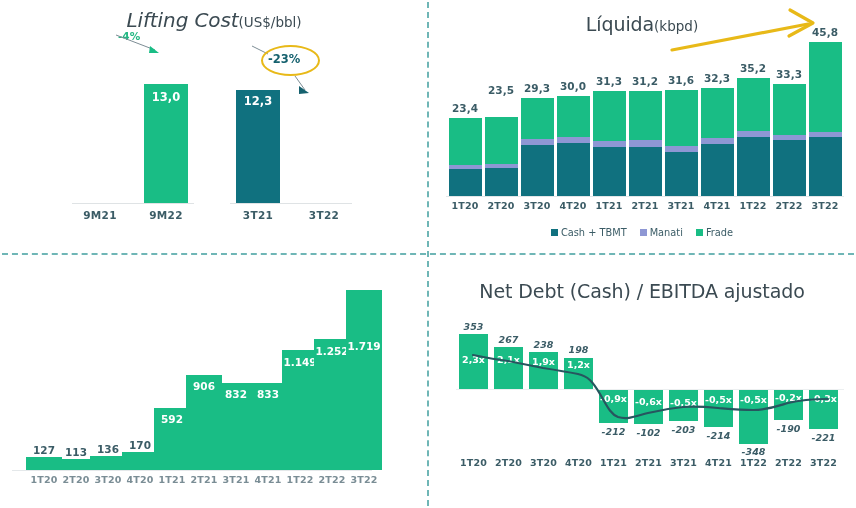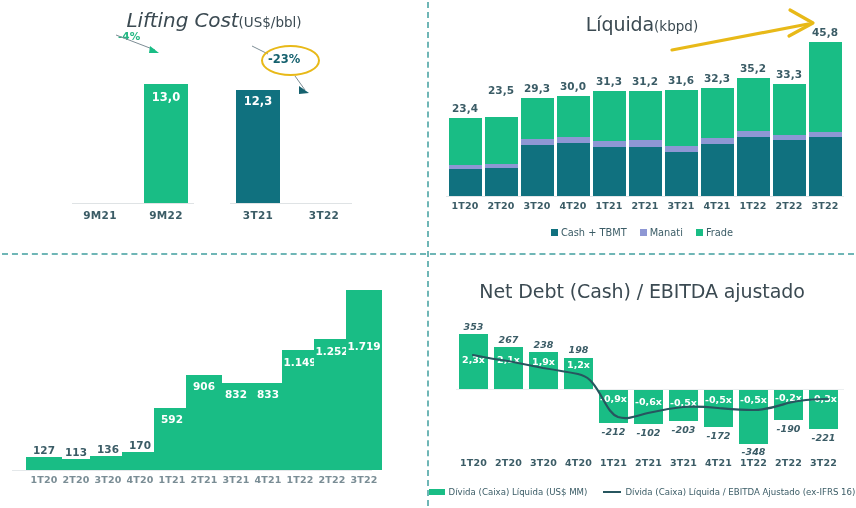--- a/index.html
+++ b/index.html
@@ -377,21 +377,21 @@
       <div class="nd-bar" style="left:206px; top:136px; width:29px; height:34px;"></div>
       <div class="nd-inval" style="left:202px; top:142px; width:37px;">-0,6x</div>
       <div class="nd-outval" style="left:200px; top:173px; width:41px;">-102</div>
 
       <div class="nd-bar" style="left:241px; top:136px; width:29px; height:31px;"></div>
       <div class="nd-inval" style="left:237px; top:143px; width:37px;">-0,5x</div>
       <div class="nd-outval" style="left:235px; top:170px; width:41px;">-203</div>
 
       <div class="nd-bar" style="left:276px; top:136px; width:29px; height:37px;"></div>
       <div class="nd-inval" style="left:272px; top:140px; width:37px;">-0,5x</div>
-      <div class="nd-outval" style="left:270px; top:176px; width:41px;">-172</div>
+      <div class="nd-outval" style="left:270px; top:176px; width:41px;">-214</div>
 
       <div class="nd-bar" style="left:311px; top:136px; width:29px; height:54px;"></div>
       <div class="nd-inval" style="left:307px; top:140px; width:37px;">-0,5x</div>
       <div class="nd-outval" style="left:305px; top:192px; width:41px;">-348</div>
 
       <div class="nd-bar" style="left:346px; top:136px; width:29px; height:30px;"></div>
       <div class="nd-inval" style="left:342px; top:138px; width:37px;">-0,2x</div>
       <div class="nd-outval" style="left:340px; top:169px; width:41px;">-190</div>
 
       <div class="nd-bar" style="left:381px; top:136px; width:29px; height:39px;"></div>
@@ -418,25 +418,15 @@
       <div class="nd-cat" style="left:131px; top:203px; width:39px;">4T20</div>
       <div class="nd-cat" style="left:166px; top:203px; width:39px;">1T21</div>
       <div class="nd-cat" style="left:201px; top:203px; width:39px;">2T21</div>
       <div class="nd-cat" style="left:236px; top:203px; width:39px;">3T21</div>
       <div class="nd-cat" style="left:271px; top:203px; width:39px;">4T21</div>
       <div class="nd-cat" style="left:306px; top:203px; width:39px;">1T22</div>
       <div class="nd-cat" style="left:341px; top:203px; width:39px;">2T22</div>
       <div class="nd-cat" style="left:376px; top:203px; width:39px;">3T22</div>
     </div>
 
-    <div class="nd-legend">
-      <span class="lg">
-        <span class="sw-bar"></span>
-        <span>Dívida (Caixa) Líquida (US$ MM)</span>
-      </span>
-      <span class="lg">
-        <span class="sw-line"></span>
-        <span>Dívida (Caixa) Líquida / EBITDA Ajustado (ex-IFRS 16)</span>
-      </span>
-    </div>
   </div>
 
 </div>
 
 </body></html>

